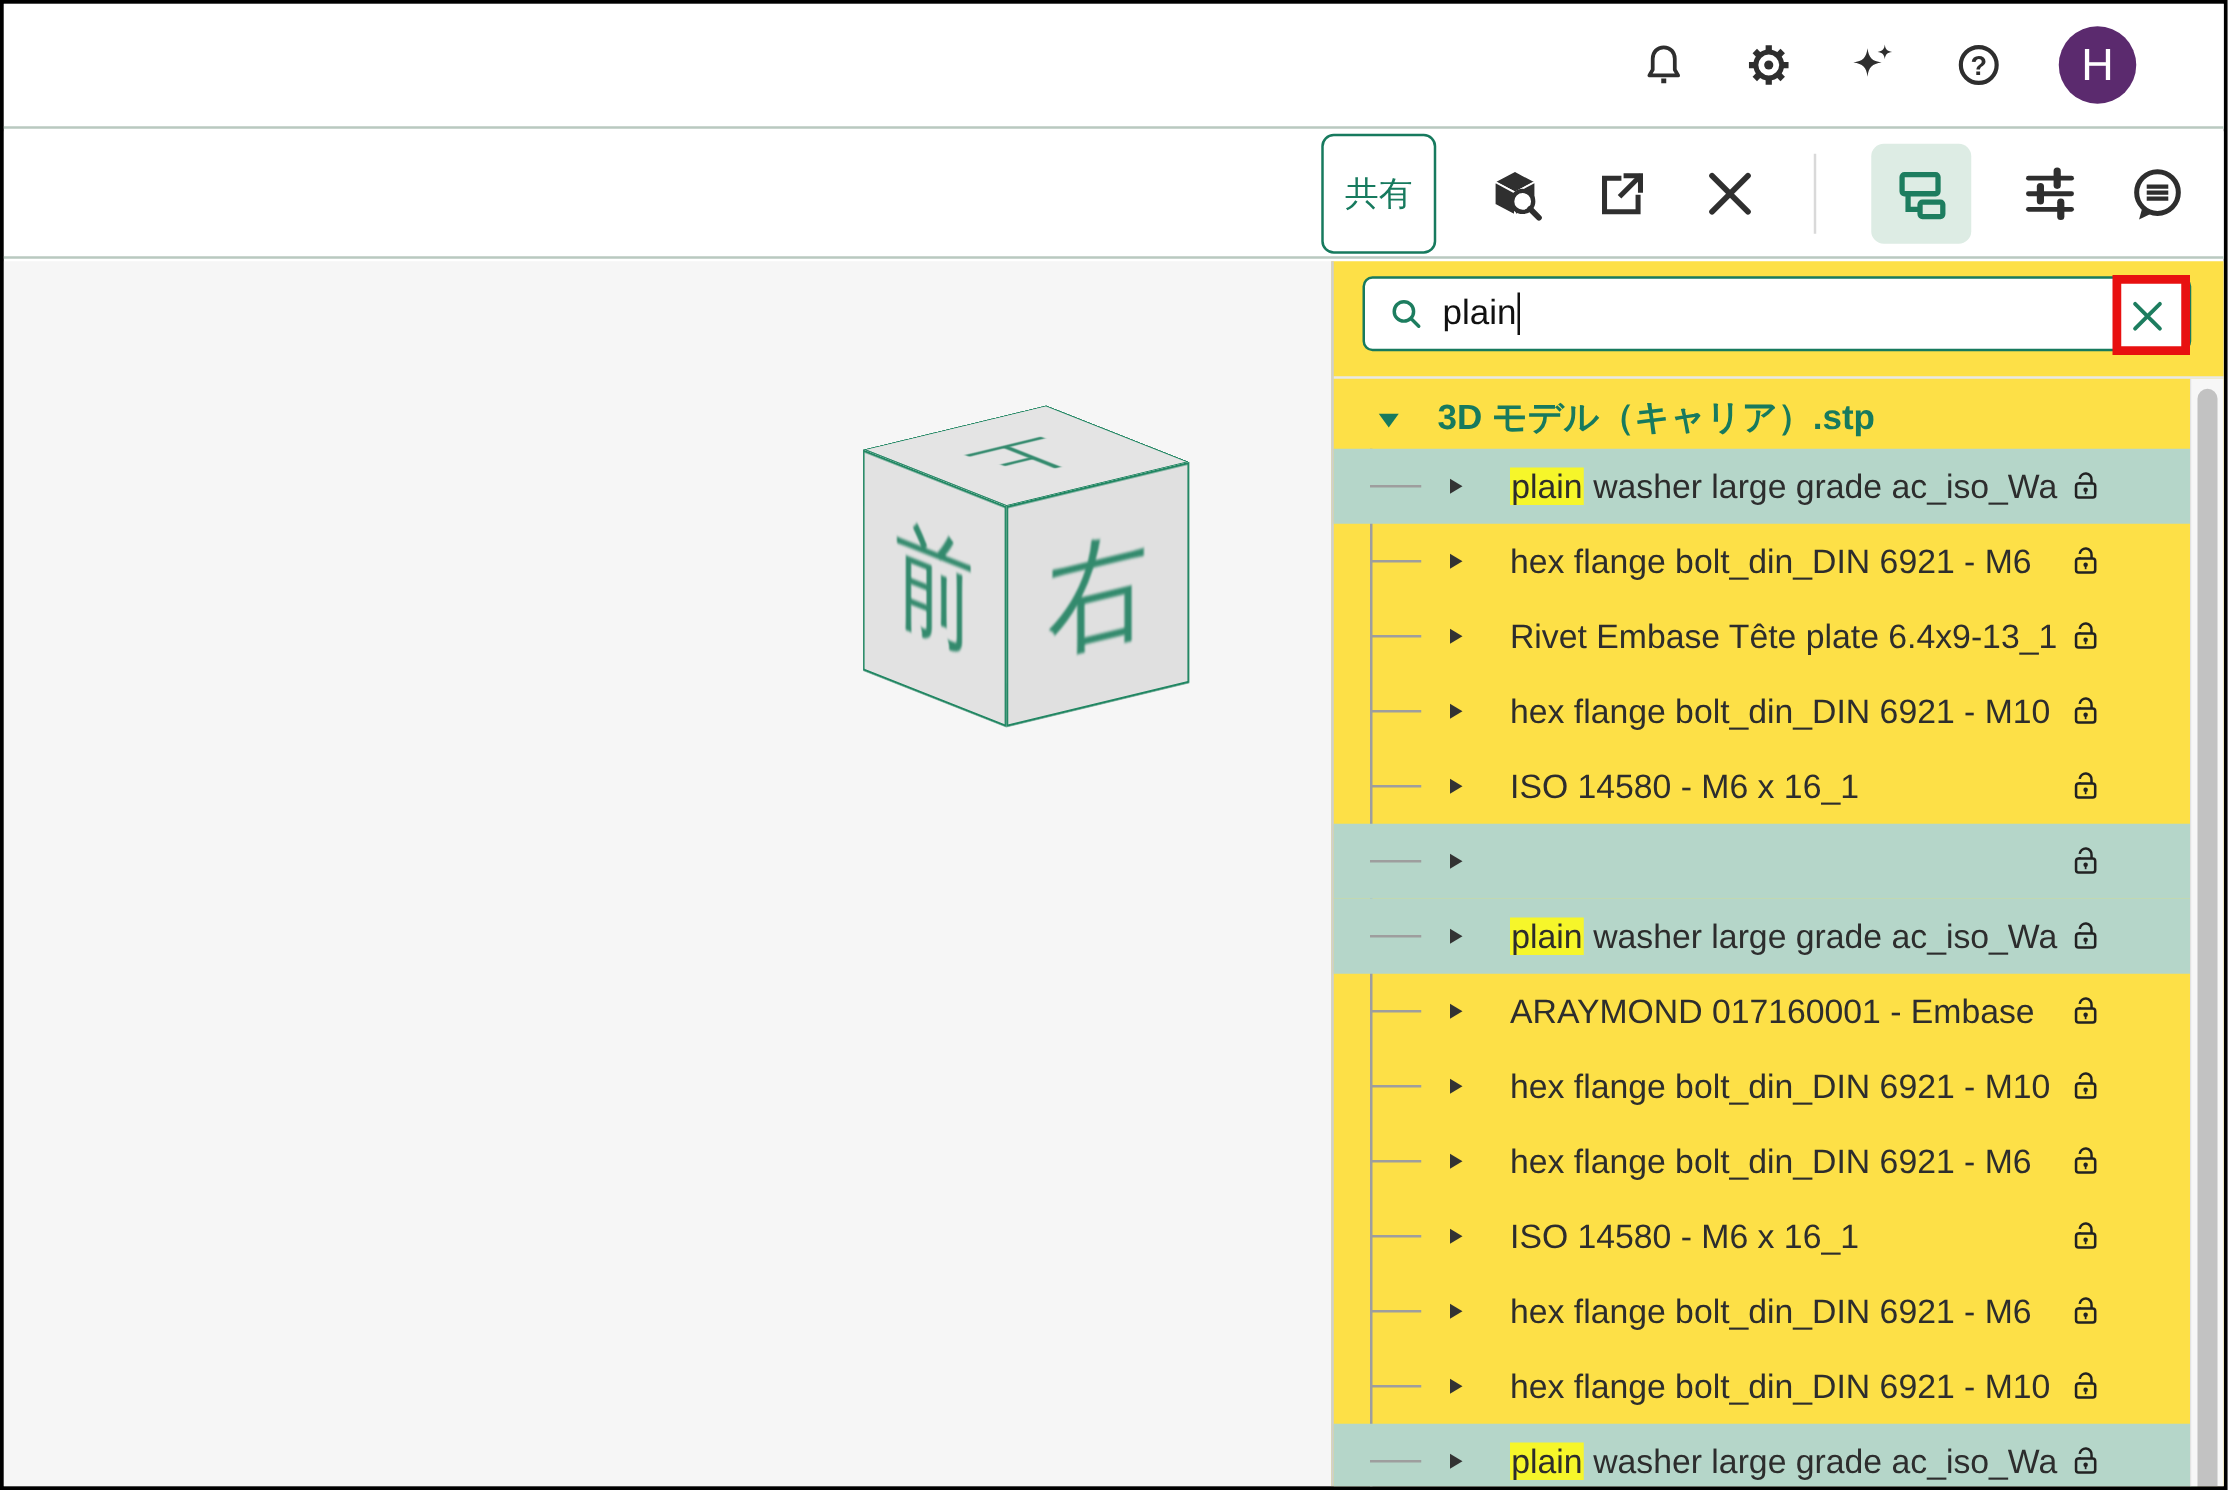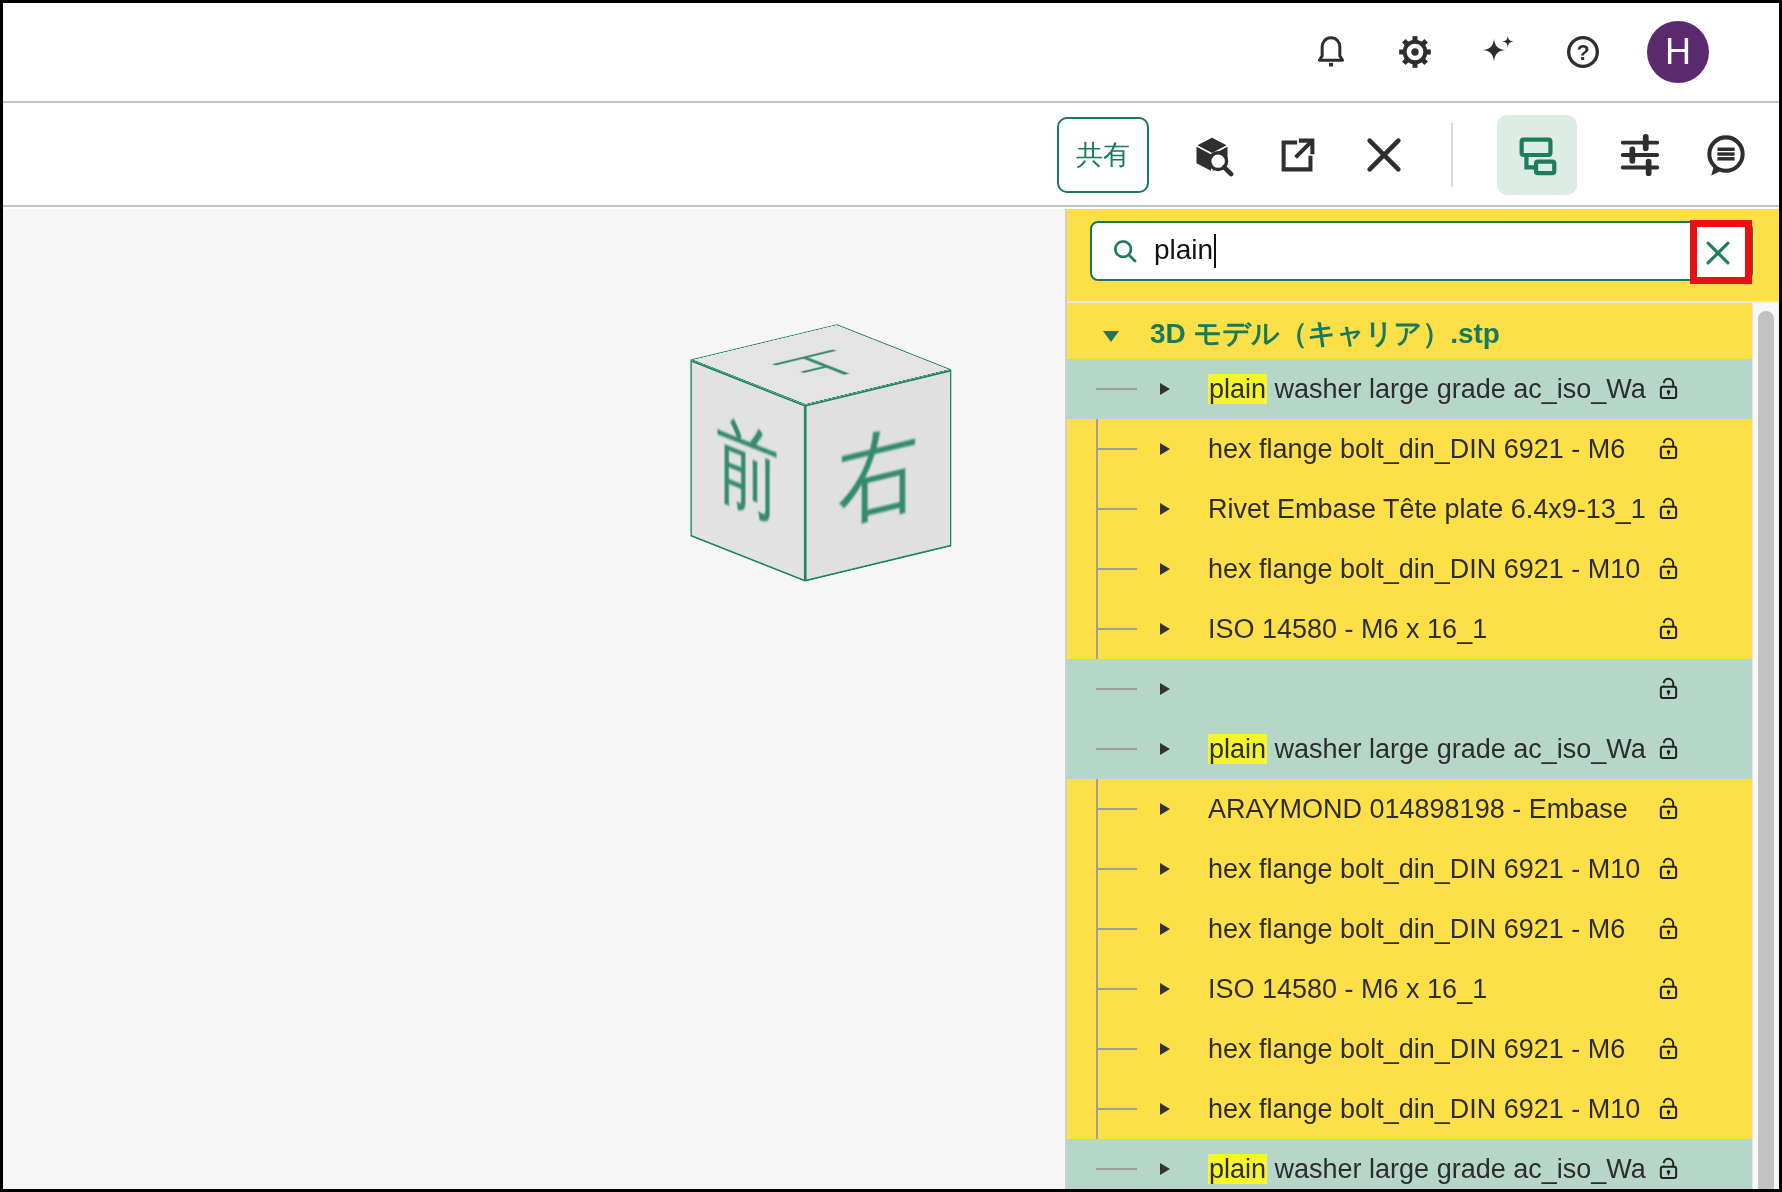--- a/index.html
+++ b/index.html
@@ -20,21 +20,21 @@
     display:flex; align-items:center; justify-content:center;
     color:#fff; font-size:36px; font-weight:400;
   }
   
   .toolbar{
     position:absolute; left:0; right:0; top:102px; height:102px; background:#fff;
     border-bottom:2px solid #b9c9c0;
     display:flex; align-items:center; justify-content:flex-end; gap:40px; padding-right:30px;
   }
   .share-btn{
-    width:92px; height:76px; border:2px solid #177a5e; border-radius:10px;
+    width:92px; height:96px; border:2px solid #177a5e; border-radius:10px;
     display:flex; align-items:center; justify-content:center;
     color:#177a5e; font-size:27px; background:#fff; cursor:pointer;
   }
   .tb-divider{ width:2px; height:64px; background:#d9d9d9; margin:0 4px; }
   .tree-toggle{
     width:80px; height:80px; border-radius:10px; background:#ddece4;
     display:flex; align-items:center; justify-content:center; cursor:pointer;
   }
   
   .canvas{
@@ -308,21 +308,21 @@
           <svg class="lock" width="27" height="27" viewBox="0 0 24 24" fill="none" stroke="#222" stroke-width="1.8">
             <path d="M7.8 10.5 V9.6 M7.8 7.2 A4.2 4.2 0 0 1 16.2 8 V10.5"></path>
             <rect x="5.2" y="10.5" width="13.6" height="10" rx="1.8"></rect>
             <circle cx="12" cy="15" r="1.6" fill="#222" stroke="none"></circle>
             <rect x="11.4" y="15.5" width="1.2" height="2.6" fill="#222" stroke="none"></rect>
           </svg>
         </div>
         <div class="tree-row">
           <span class="stub"></span>
           <span class="tri"></span>
-          <span class="lbl">ARAYMOND 014898198 - Embase</span>
+          <span class="lbl">ARAYMOND 017160001 - Embase</span>
           <svg class="lock" width="27" height="27" viewBox="0 0 24 24" fill="none" stroke="#222" stroke-width="1.8">
             <path d="M7.8 10.5 V9.6 M7.8 7.2 A4.2 4.2 0 0 1 16.2 8 V10.5"></path>
             <rect x="5.2" y="10.5" width="13.6" height="10" rx="1.8"></rect>
             <circle cx="12" cy="15" r="1.6" fill="#222" stroke="none"></circle>
             <rect x="11.4" y="15.5" width="1.2" height="2.6" fill="#222" stroke="none"></rect>
           </svg>
         </div>
         <div class="tree-row">
           <span class="stub"></span>
           <span class="tri"></span>

